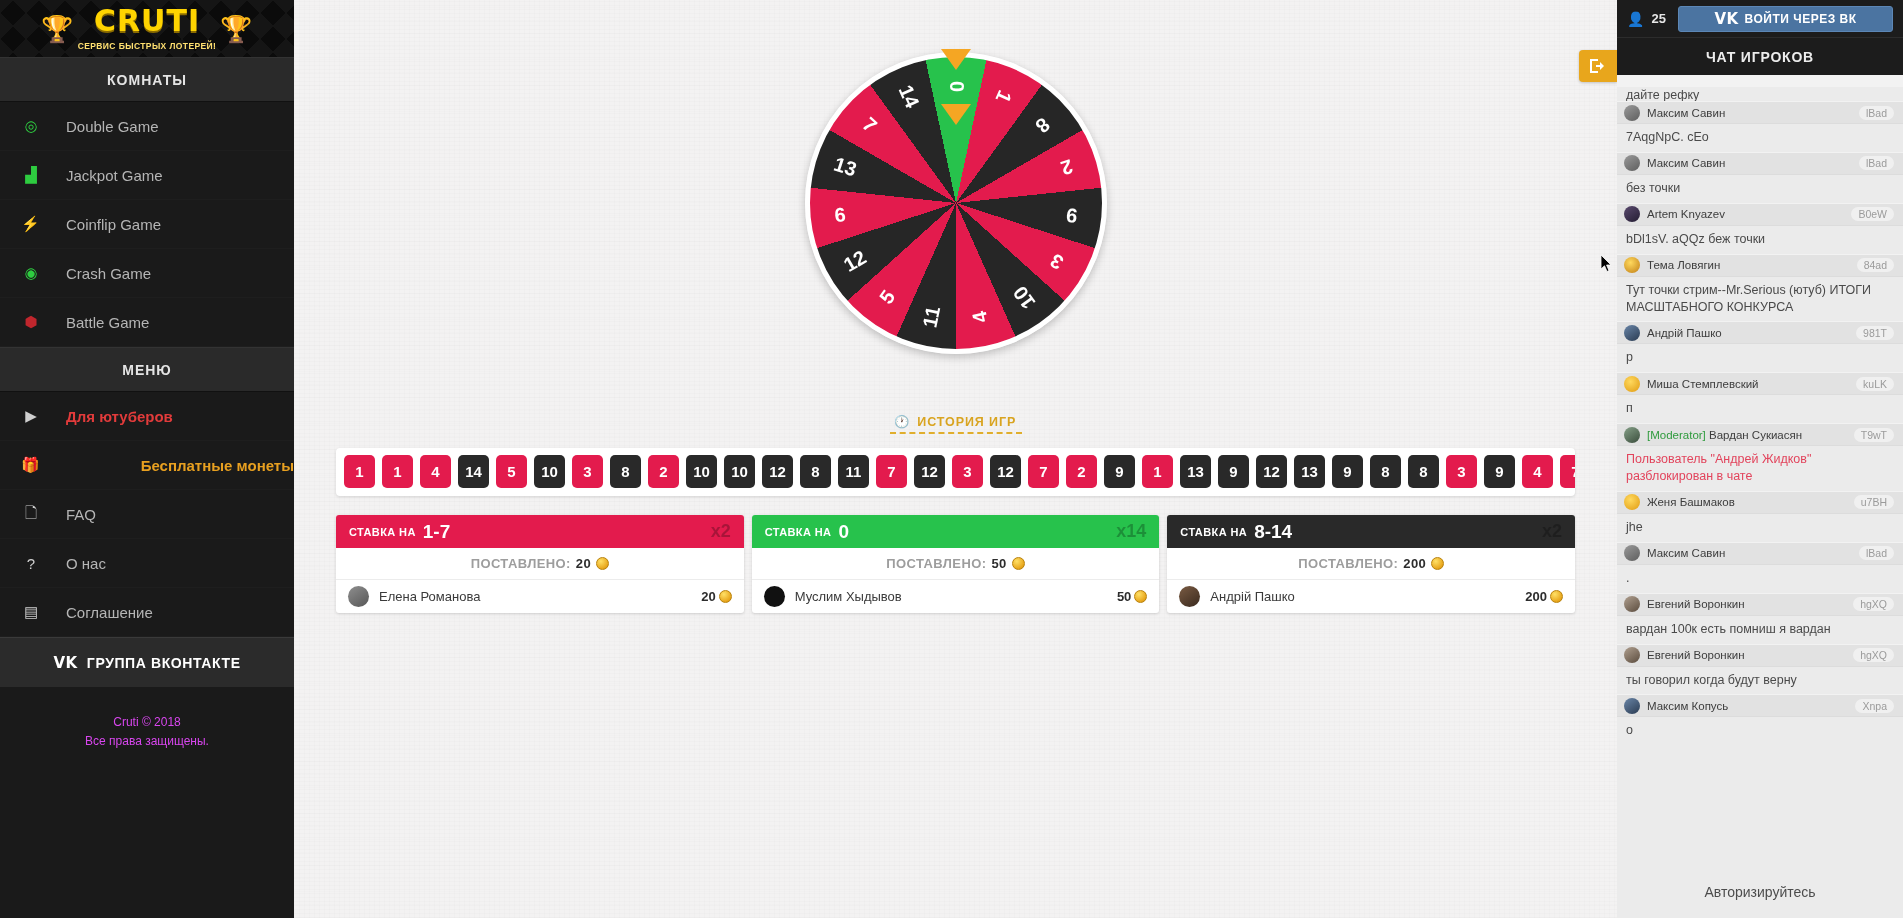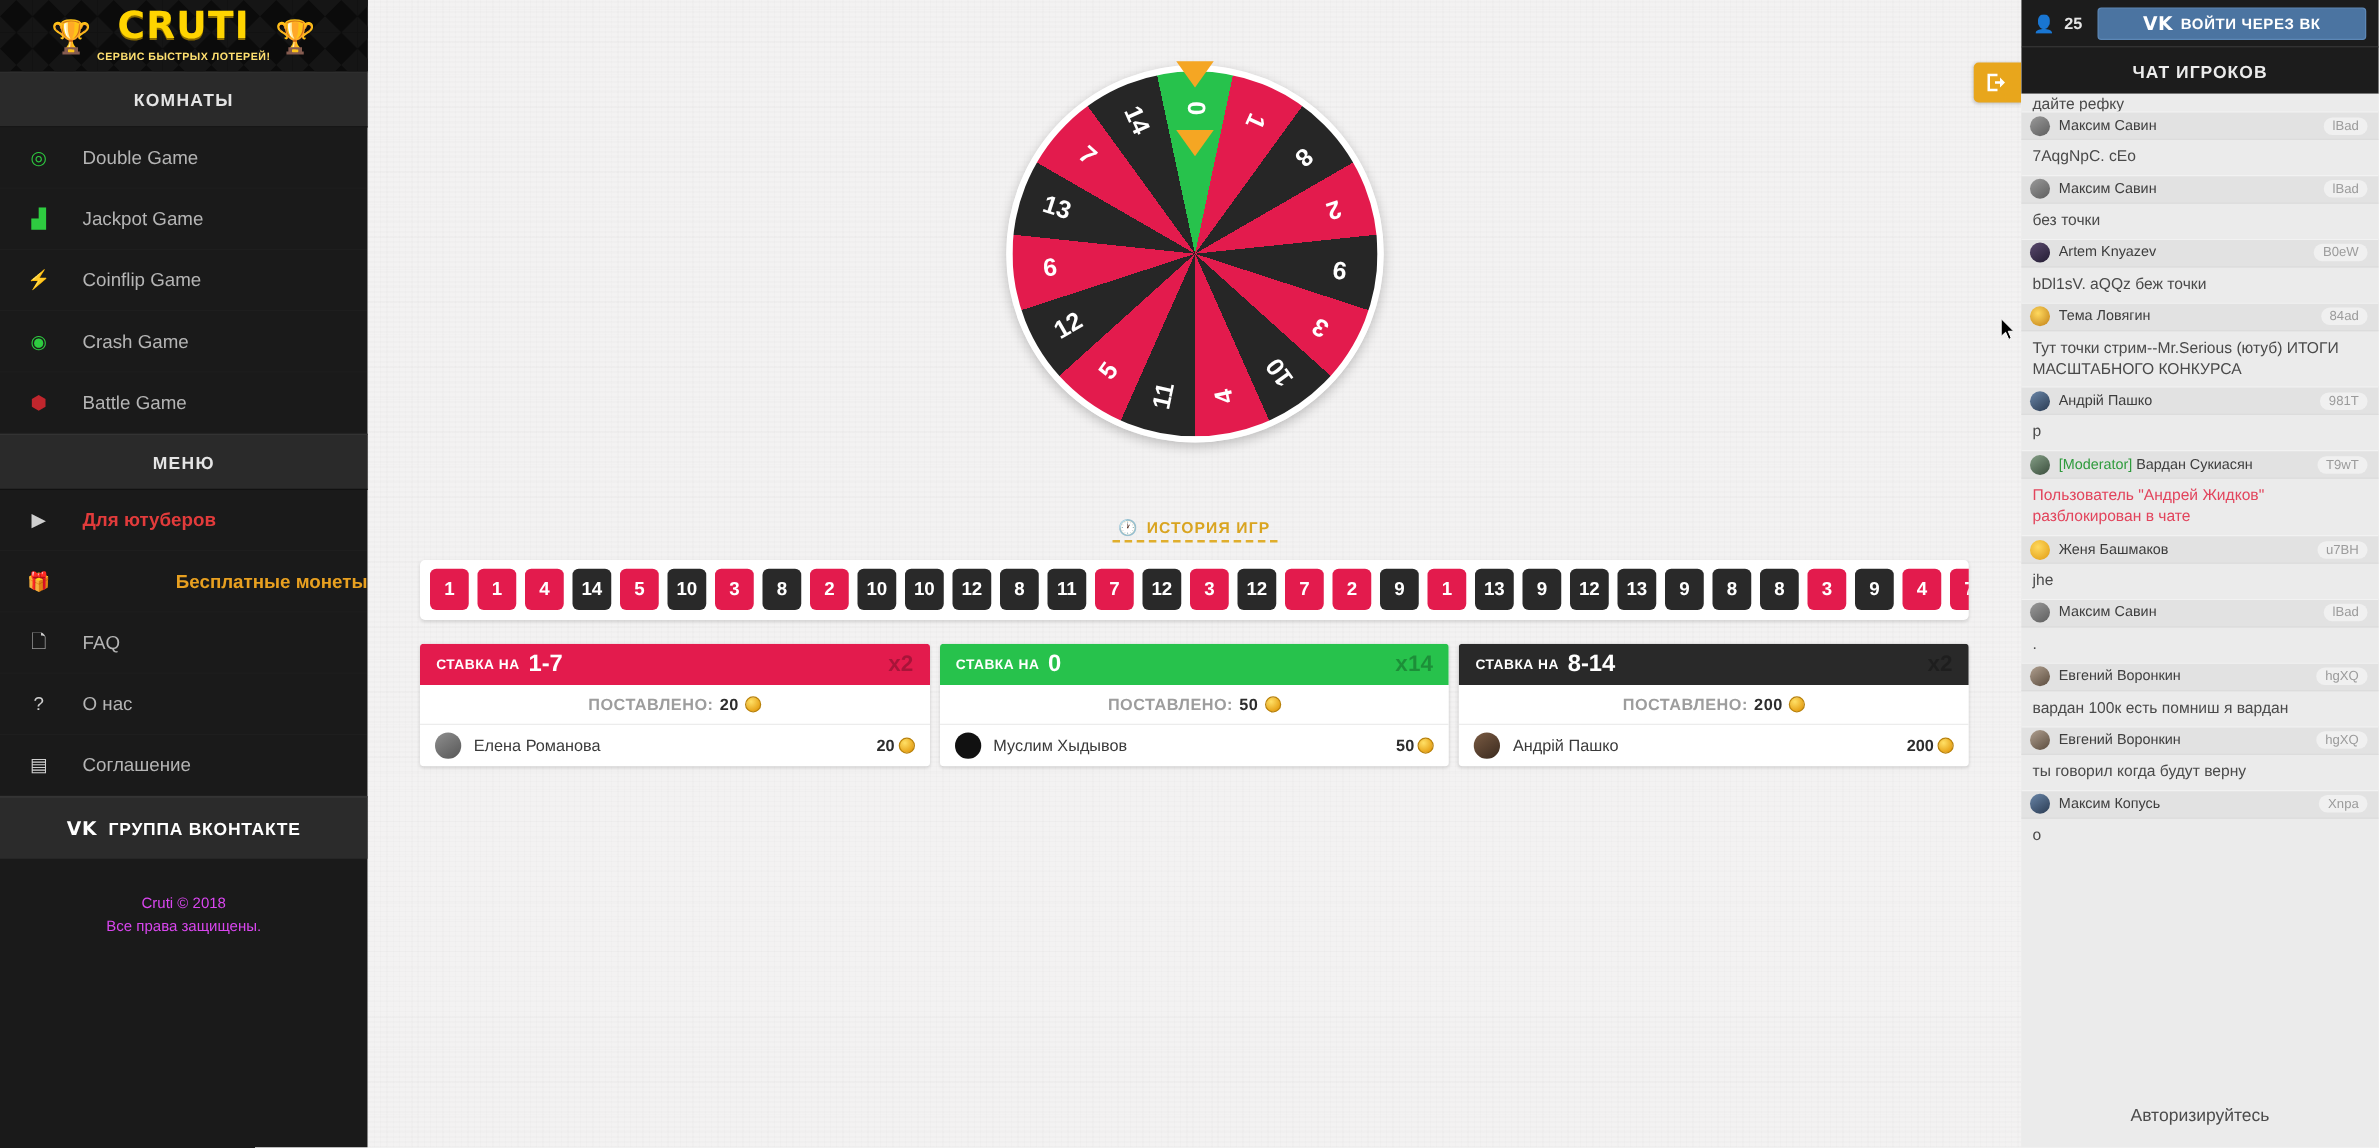--- a/index.html
+++ b/index.html
@@ -237,21 +237,21 @@
     letter-spacing: 0.5px; cursor: pointer;
   }
   .chat-header {
     height: 38px; background: #1c1c1c;
     display: flex; align-items: center; justify-content: center;
     color: #ececec; font-size: 14px; font-weight: bold; letter-spacing: 0.8px;
     border-top: 1px solid #2c2c2c;
   }
   .chat-body {
     flex: 1; background: #ebebeb; overflow: hidden;
-    display: flex; flex-direction: column; position: relative;
+    display: flex; flex-direction: column; position: relative; margin-top: 12px;
   }
   .chat-scroll { flex: 1; overflow: hidden; }
   .msg-head {
     display: flex; align-items: center; gap: 7px;
     padding: 3px 9px 3px 7px; background: #e2e2e2;
     border-top: 1px solid #f2f2f2; border-bottom: 1px solid #dcdcdc;
     height: 23px;
   }
   .msg-avatar {
     width: 16px; height: 16px; border-radius: 50%; flex: 0 0 16px;
@@ -576,20 +576,28 @@
   <div>
     <div class="msg-head">
       <span class="msg-avatar a4"></span>
       <span class="msg-name">Андрій Пашко</span>
       <span class="msg-tag">981T</span>
     </div>
     <div class="msg-text ">р</div>
   </div>
   <div>
     <div class="msg-head">
+      <span class="msg-avatar a5"></span>
+      <span class="msg-name">Миша Стемплевский</span>
+      <span class="msg-tag">kuLK</span>
+    </div>
+    <div class="msg-text ">п</div>
+  </div>
+  <div>
+    <div class="msg-head">
       <span class="msg-avatar a6"></span>
       <span class="msg-name"><span class="mod">[Moderator]</span> Вардан Сукиасян</span>
       <span class="msg-tag">T9wT</span>
     </div>
     <div class="msg-text alert">Пользователь "Андрей Жидков" разблокирован в чате</div>
   </div>
   <div>
     <div class="msg-head">
       <span class="msg-avatar a5"></span>
       <span class="msg-name">Женя Башмаков</span>

